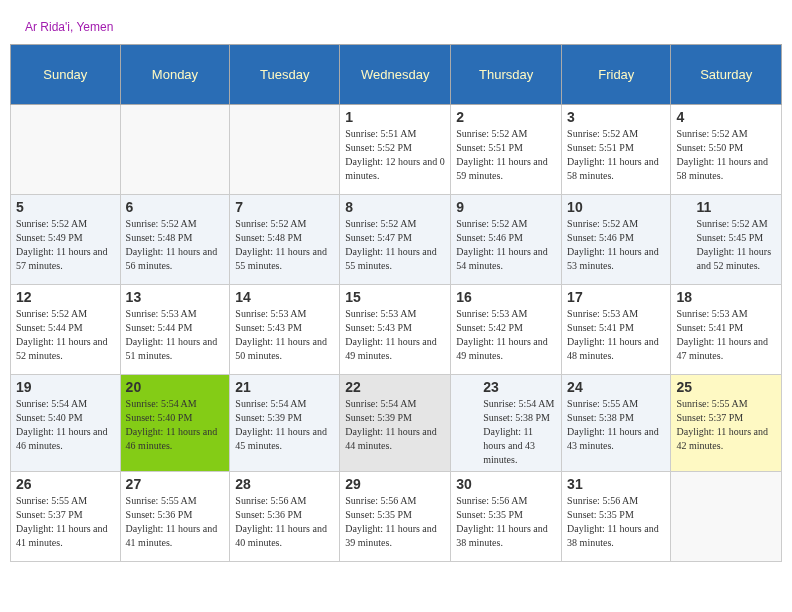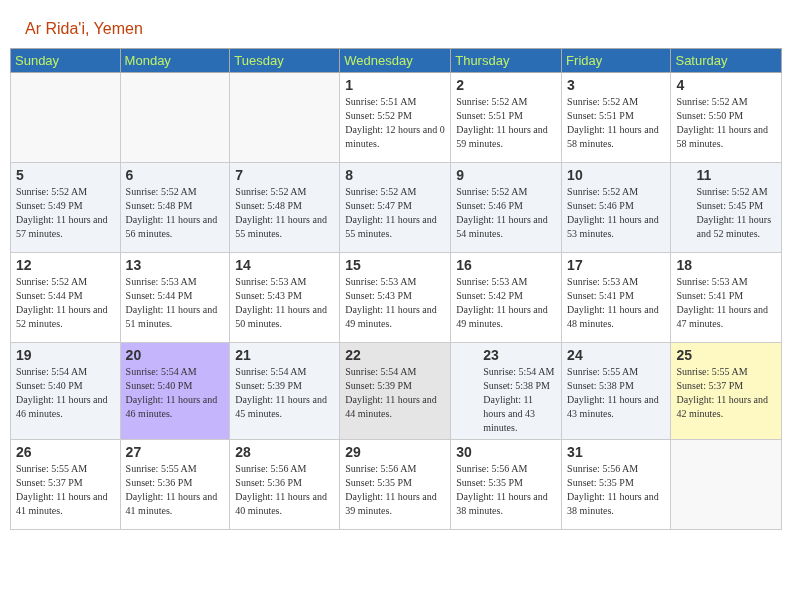--- a/index.html
+++ b/index.html
@@ -37,35 +37,35 @@
     }
     .title-block {
       text-align: right;
     }
     .month-title {
       font-size: 32px;
       color: #333;
       font-weight: normal;
     }
     .location-title {
-      font-size: 16px;
-      color: #c2410c;
+      font-size: 12px;
+      color: #a21caf;
       text-align: right;
     }
     .calendar {
       width: 100%;
       border-collapse: collapse;
       margin-top: 5px;
     }
     .calendar th {
       background-color: #2a6db5;
-      color: #bef264;
+      color: #fef9c3;
       font-size: 13px;
-      padding: 4px 4px;
-      text-align: left;
+      padding: 22px 4px;
+      text-align: center;
       border: 1px solid #aaa;
       font-weight: normal;
     }
     .calendar td {
       border: 1px solid #ccc;
       vertical-align: top;
       padding: 4px 5px;
       width: 113px;
       height: 90px;
       background: #fff;
@@ -246,21 +246,21 @@
         </td>
       </tr>
       <tr>
         <td style="background: rgb(240, 244, 249);">
           <span class="day-number">19</span>
           <div class="day-detail">Sunrise: 5:54 AM
 Sunset: 5:40 PM
 Daylight: 11 hours
 and 46 minutes.</div>
         </td>
-        <td style="background: #c4b5fd;">
+        <td style="background: #84cc16;">
           <span class="day-number">20</span>
           <div class="day-detail">Sunrise: 5:54 AM
 Sunset: 5:40 PM
 Daylight: 11 hours
 and 46 minutes.</div>
         </td>
         <td style="background: rgb(240, 244, 249);">
           <span class="day-number">21</span>
           <div class="day-detail">Sunrise: 5:54 AM
 Sunset: 5:39 PM

